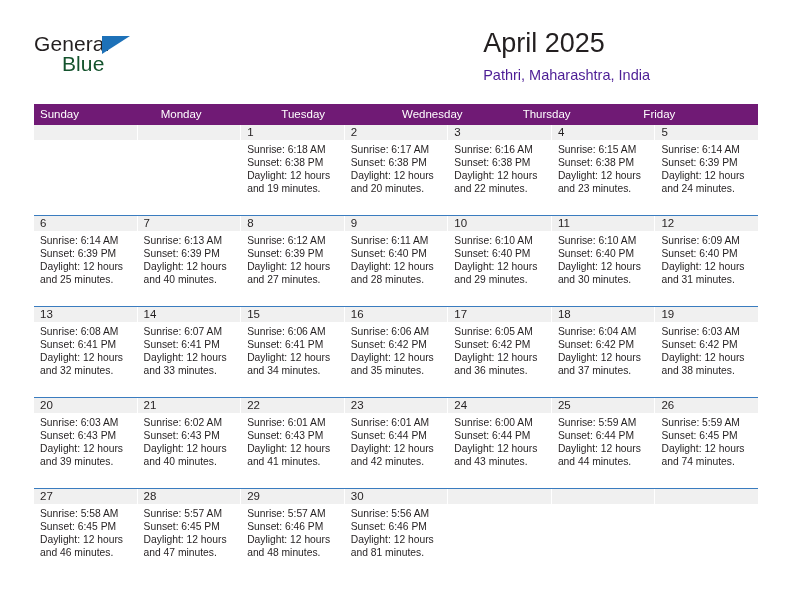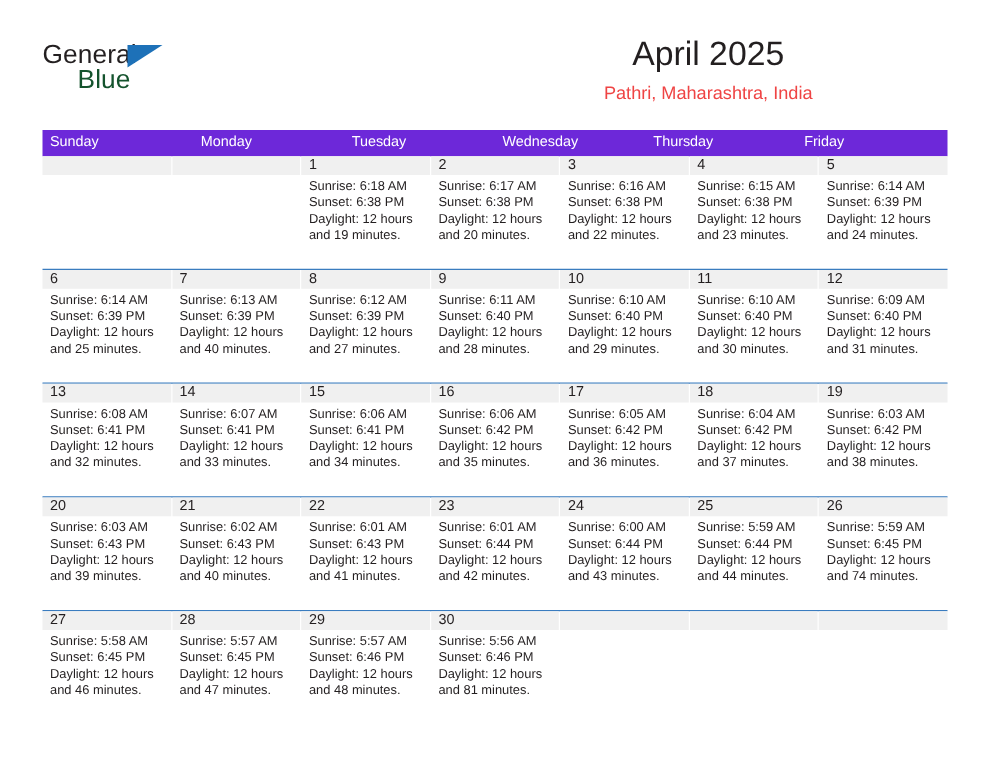--- a/index.html
+++ b/index.html
@@ -60,46 +60,46 @@
     top: 20px;
     font-size: 21px;
     letter-spacing: 0.1px;
     color: #14532d;
     font-family: "Liberation Sans", sans-serif;
   }
   .title-block {
     position: absolute;
     right: 0;
     top: 0;
-    text-align: center;
+    text-align: left;
   }
   .cal-title {
     font-size: 27px;
     color: #231f20;
     line-height: 34px;
     white-space: nowrap;
   }
   .cal-subtitle {
     font-size: 14.5px;
-    color: #ef4444;
+    color: #4c1d95;
     line-height: 20px;
     margin-top: 5px;
     white-space: nowrap;
   }
 
   
   .calendar {
     position: absolute;
     left: 34px;
     top: 104px;
     width: 724px;
   }
   .weekday-row {
     display: flex;
-    background: #6d28d9;
+    background: #701a75;
     height: 21px;
   }
   .weekday {
     flex: 1 1 0;
     color: #ffffff;
     font-size: 11.5px;
     line-height: 21px;
     padding-left: 6px;
     box-sizing: border-box;
     white-space: nowrap;

